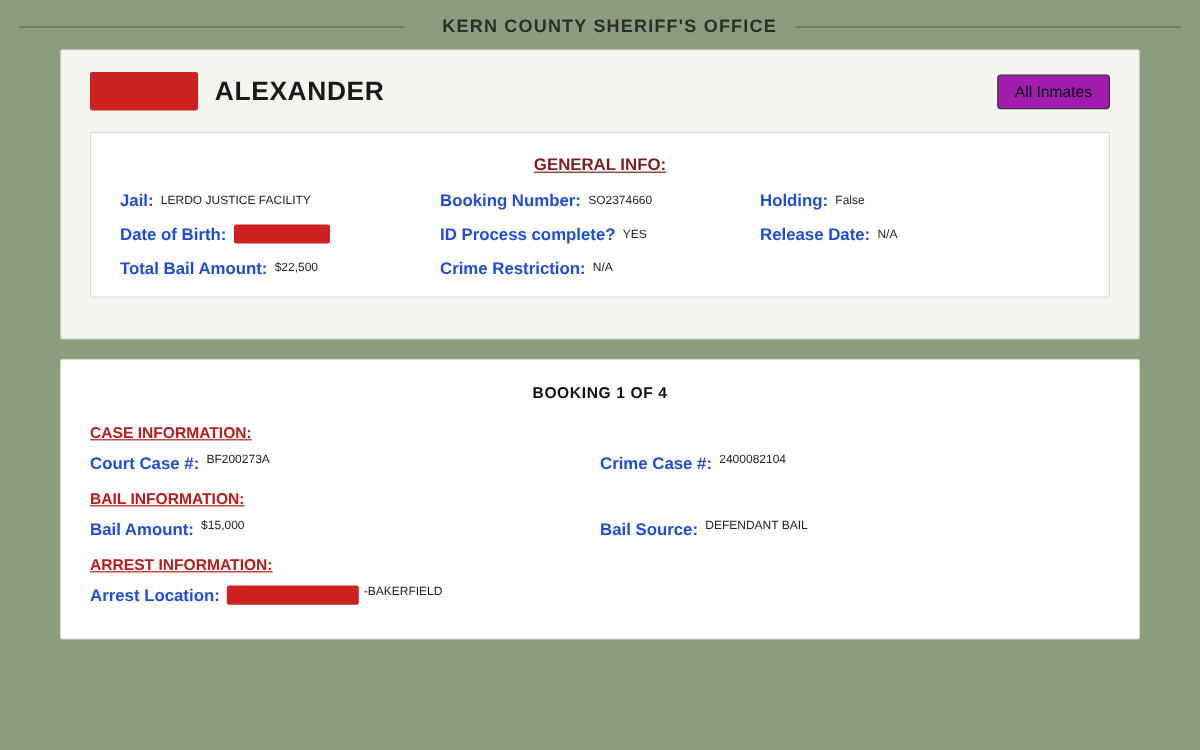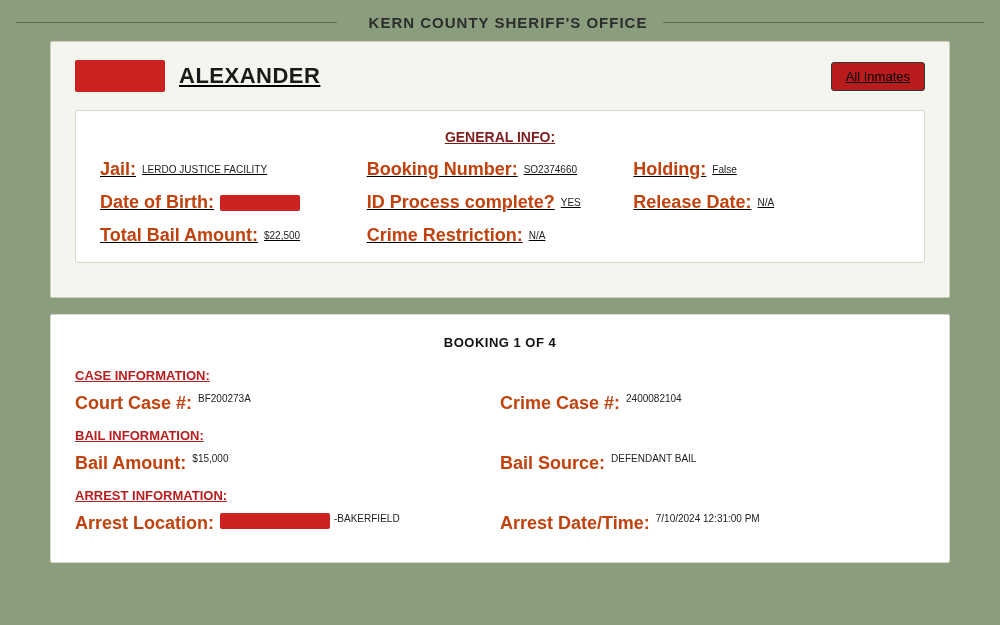--- a/index.html
+++ b/index.html
@@ -33,21 +33,20 @@
     .main-content {
       padding: 0 50px 30px;
     }
     
     .inmate-card {
       background: #f5f5f0;
       border: 1px solid #d0d0c0;
       border-radius: 2px;
       margin-bottom: 16px;
       padding: 18px 24px 20px;
-      text-decoration: underline;
     }
     .inmate-header {
       display: flex;
       align-items: center;
       justify-content: space-between;
       margin-bottom: 18px;
     }
     .inmate-name-row {
       display: flex;
       align-items: center;
@@ -60,21 +59,21 @@
       border-radius: 2px;
     }
     .inmate-name {
       font-size: 22px;
       font-weight: 700;
       color: #1a1a1a;
       letter-spacing: 0.5px;
     }
     .all-inmates-btn {
       border: 1.5px solid #333;
-      background: #b91c1c;
+      background: #a21caf;
       padding: 6px 14px;
       font-size: 13px;
       font-weight: 500;
       cursor: pointer;
       border-radius: 3px;
     }
     
     .section-box {
       background: #fff;
       border: 1px solid #d8d8cc;
@@ -100,23 +99,23 @@
       align-items: center;
       gap: 0;
     }
     .info-col {
       flex: 1;
       display: flex;
       align-items: center;
       gap: 0;
     }
     .info-label {
-      font-size: 18px;
-      font-weight: 700;
-      color: #c2410c;
+      font-size: 14px;
+      font-weight: 700;
+      color: #1d4ed8;
       white-space: nowrap;
       margin-right: 6px;
     }
     .info-value {
       font-size: 10px;
       color: #222;
     }
     .redacted-inline {
       display: inline-block;
       width: 80px;
@@ -264,20 +263,16 @@
       </div>
     </div>
 
     <div class="sub-section-title">ARREST INFORMATION:</div>
     <div class="booking-row">
       <div class="booking-col">
         <span class="info-label">Arrest Location:</span>
         <span class="redacted-location"></span>
         <span class="info-value">-BAKERFIELD</span>
       </div>
-      <div class="booking-col">
-        <span class="info-label">Arrest Date/Time:</span>
-        <span class="info-value">7/10/2024 12:31:00 PM</span>
-      </div>
     </div>
   </div>
 
 </div>
 
 </body></html>

